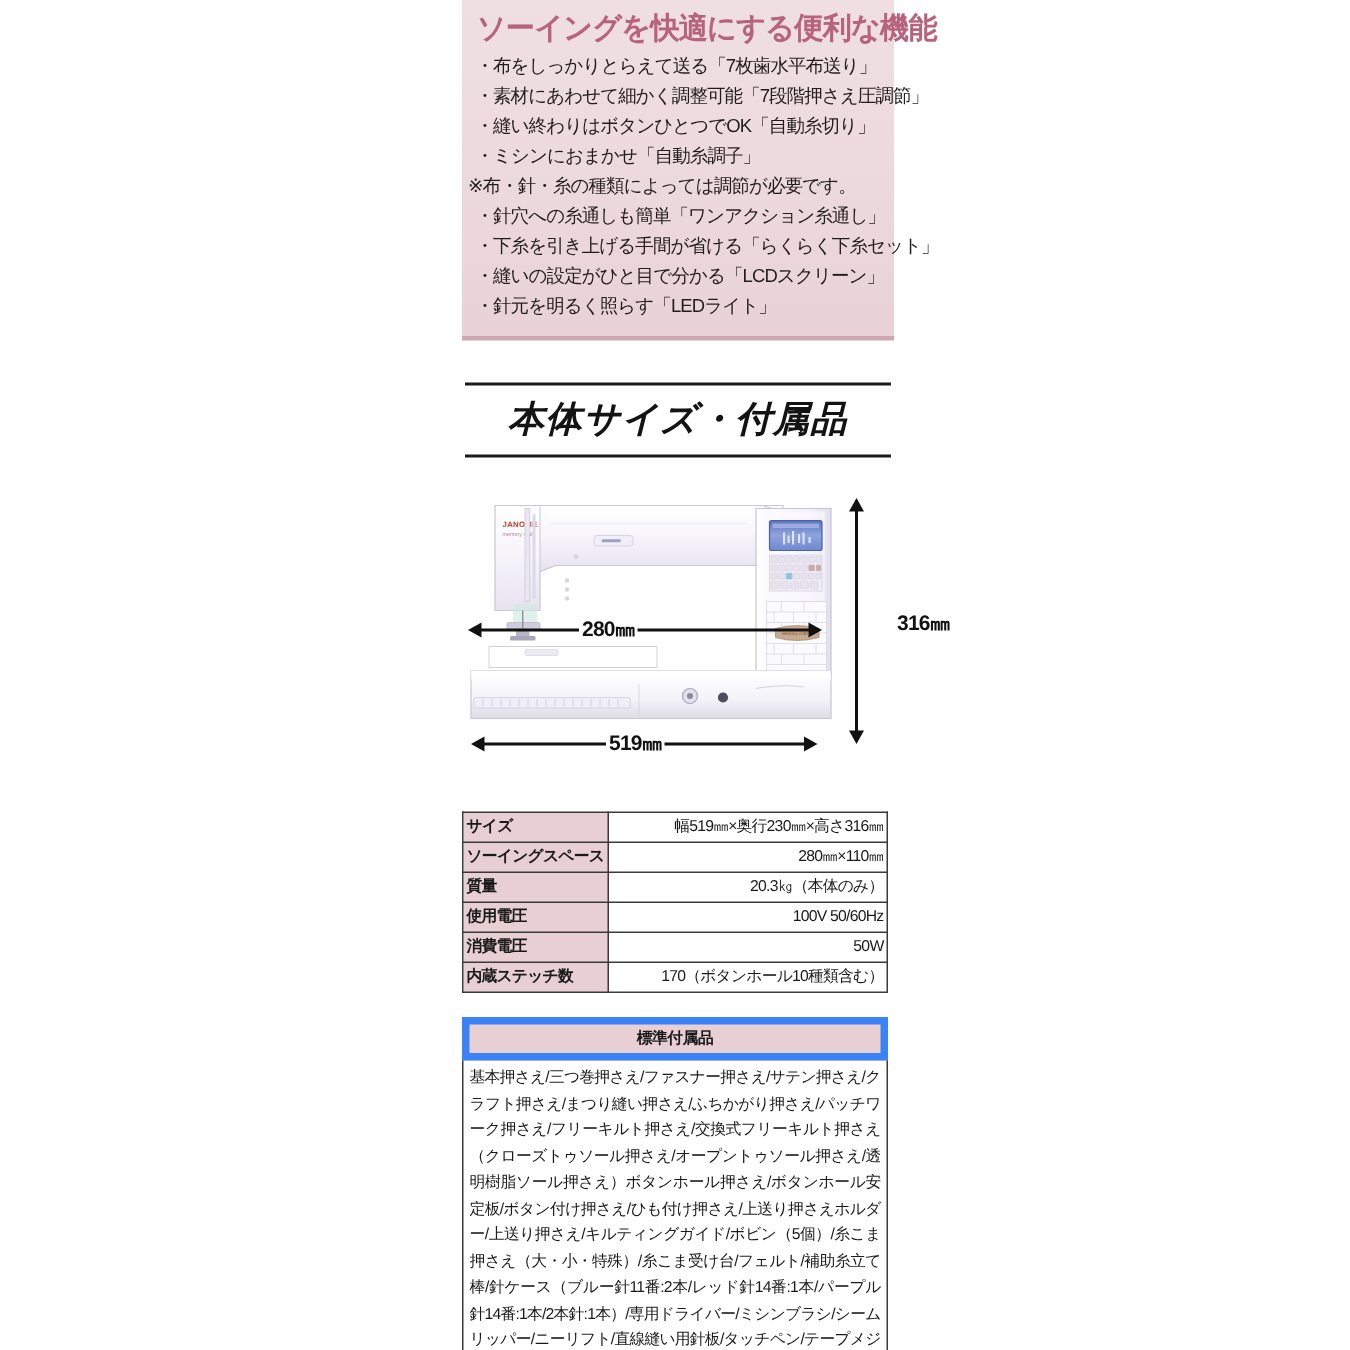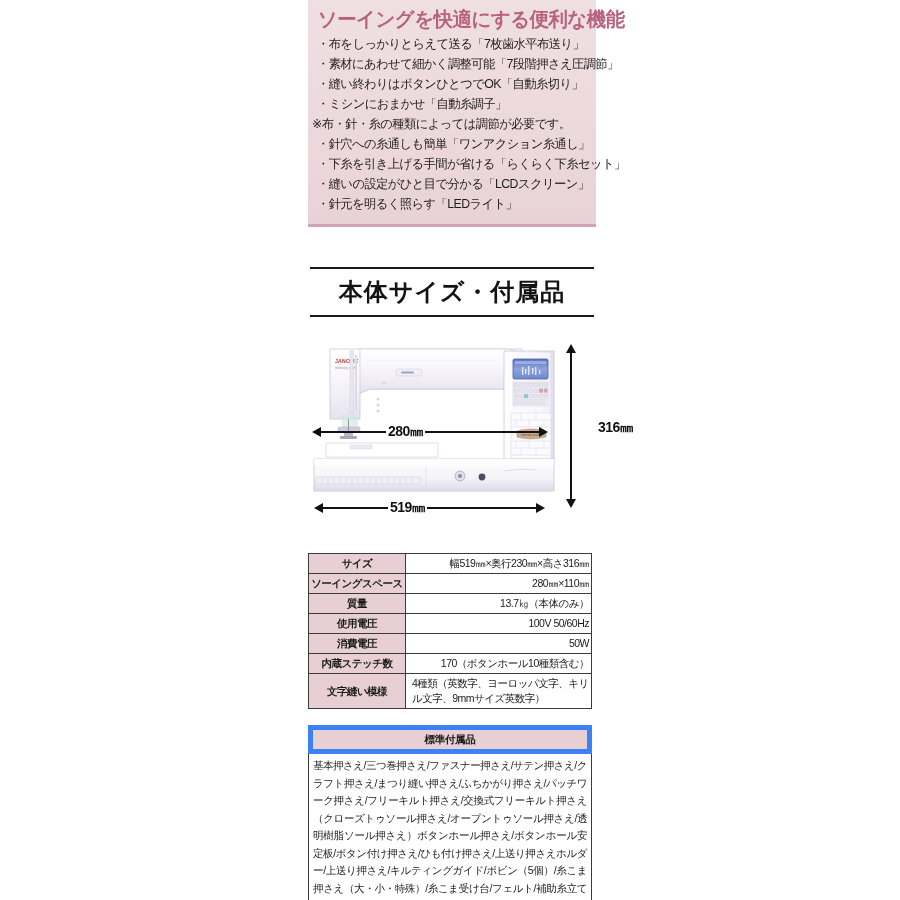--- a/index.html
+++ b/index.html
@@ -67,22 +67,23 @@
     color: #211c1d;
     letter-spacing: -0.6px;
     white-space: nowrap;
     padding-left: 0px;
     transform: scaleX(0.985);
     transform-origin: left center;
   }
 
   
   .section-head {
-    margin-top: 40px;
+    margin-top: 28px;
     width: 288px;
+    font-style: italic;
   }
   .rule {
     height: 2px;
     background: #1a1a1a;
     width: 284px;
     margin: 0 auto;
   }
   .section-head-title {
     font-size: 24px;
     line-height: 46px;
@@ -142,21 +143,21 @@
     border: 1px solid #3a3a3a;
     font-size: 10.5px;
     line-height: 15px;
     letter-spacing: -0.5px;
     padding: 2px 2px;
     color: #1a1a1a;
   }
   .spec-key {
     width: 92px;
     background: #e7cfd4;
-    text-align: center;
+    text-align: left;
     font-weight: bold;
   }
   .spec-val {
     text-align: right;
     background: #ffffff;
   }
   .spec-val.left2 {
     text-align: left;
     padding-left: 6px;
   }
@@ -378,58 +379,54 @@
       
       <div class="arrow-h" style="left:10px; top:100px; width:228px;"></div>
       <div class="head head-left" style="left:4px; top:96px;"></div>
       <div class="head head-right" style="left:231px; top:96px;"></div>
       <div class="dim-label" style="left:78px; top:92px;text-align:center;">280㎜</div>
 
       
       <div class="arrow-h" style="left:14px; top:176px; width:218px;"></div>
       <div class="head head-left" style="left:6px; top:172px;"></div>
       <div class="head head-right" style="left:228px; top:172px;"></div>
-      <div class="dim-label" style="left:80px; top:168px;text-align:right;">519㎜</div>
+      <div class="dim-label" style="left:96px; top:168px;text-align:right;">519㎜</div>
 
       
       <div class="arrow-v" style="left:262px; top:20px; height:150px;"></div>
       <div class="head head-up" style="left:258px; top:13px;"></div>
       <div class="head head-down" style="left:258px; top:168px;"></div>
       <div class="dim-label" style="left:248px; top:88px;margin-left:40px;">316㎜</div>
     </div>
 
     <table class="spec-table">
       <tbody>
         <tr>
           <td class="spec-key">サイズ</td>
           <td class="spec-val">幅519㎜×奥行230㎜×高さ316㎜</td>
         </tr>
         <tr>
           <td class="spec-key">ソーイングスペース</td>
           <td class="spec-val">280㎜×110㎜</td>
         </tr>
         <tr>
           <td class="spec-key">質量</td>
-          <td class="spec-val">13.7㎏（本体のみ）</td>
+          <td class="spec-val">20.3㎏（本体のみ）</td>
         </tr>
         <tr>
           <td class="spec-key">使用電圧</td>
           <td class="spec-val">100V 50/60Hz</td>
         </tr>
         <tr>
           <td class="spec-key">消費電圧</td>
           <td class="spec-val">50W</td>
         </tr>
         <tr>
           <td class="spec-key">内蔵ステッチ数</td>
           <td class="spec-val">170（ボタンホール10種類含む）</td>
-        </tr>
-        <tr>
-          <td class="spec-key">文字縫い模様</td>
-          <td class="spec-val left2">4種類（英数字、ヨーロッパ文字、キリル文字、9mmサイズ英数字）</td>
         </tr>
       </tbody>
     </table>
 
     <div class="acc-wrap">
       <div class="acc-head">標準付属品</div>
       <div class="acc-body">基本押さえ/三つ巻押さえ/ファスナー押さえ/サテン押さえ/クラフト押さえ/まつり縫い押さえ/ふちかがり押さえ/パッチワーク押さえ/フリーキルト押さえ/交換式フリーキルト押さえ（クローズトゥソール押さえ/オープントゥソール押さえ/透明樹脂ソール押さえ）ボタンホール押さえ/ボタンホール安定板/ボタン付け押さえ/ひも付け押さえ/上送り押さえホルダー/上送り押さえ/キルティングガイド/ボビン（5個）/糸こま押さえ（大・小・特殊）/糸こま受け台/フェルト/補助糸立て棒/針ケース（ブルー針11番:2本/レッド針14番:1本/パープル針14番:1本/2本針:1本）/専用ドライバー/ミシンブラシ/シームリッパー/ニーリフト/直線縫い用針板/タッチペン/テープメジャー/電源コード/フットコントローラー/取扱説明書/説明DVD/セミハードカバー</div>
     </div>
 
   </div>

